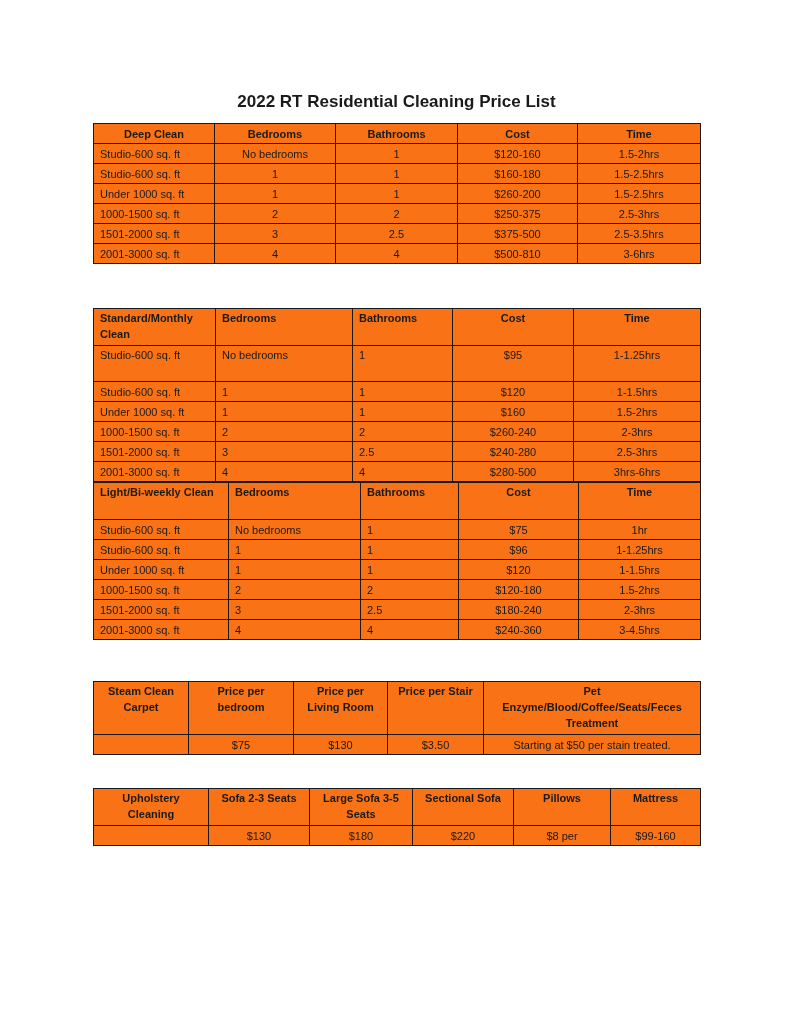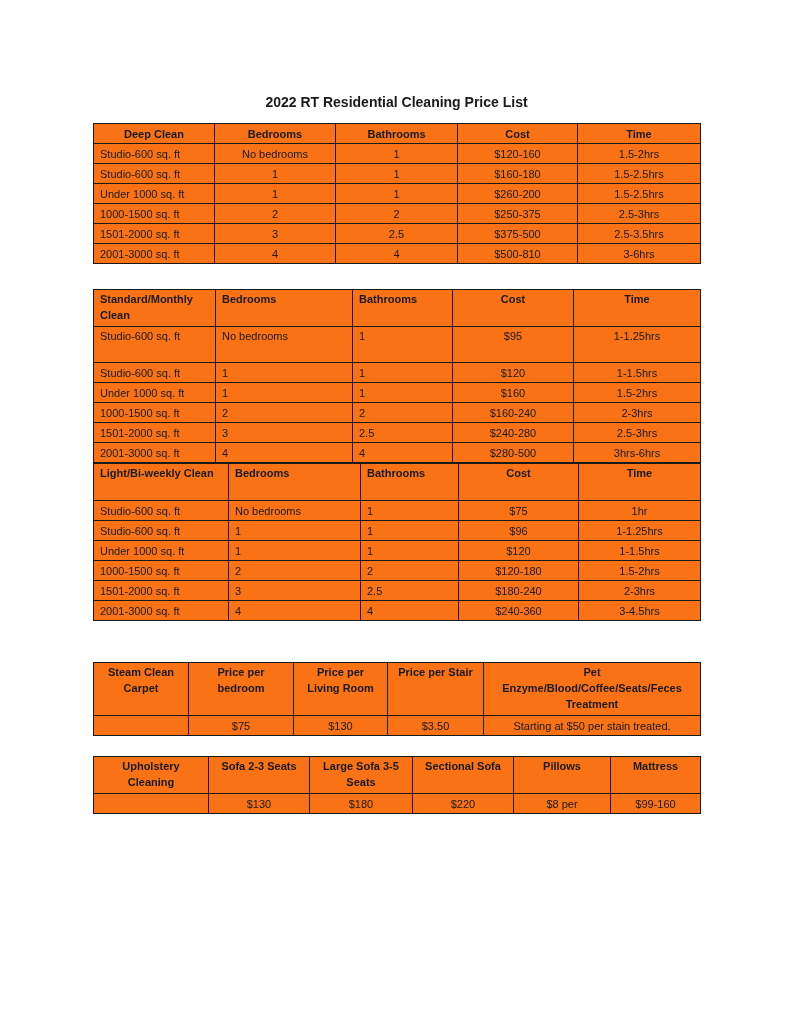--- a/index.html
+++ b/index.html
@@ -11,21 +11,21 @@
   }
   .page {
     box-sizing: border-box;
     width: 791px; height: 1024px;
     padding: 94px 0 0 93px;
     position: relative;
   }
   .doc-title {
     width: 607px;
     margin: 0 0 13px 0;
-    font-size: 14px;
+    font-size: 17px;
     font-weight: bold;
     text-align: center;
     line-height: 16px;
   }
   table.tbl {
     border-collapse: collapse;
     table-layout: fixed;
     width: 607px;
     background: #f97316;
   }
@@ -38,24 +38,24 @@
     white-space: pre-line;
     text-align: center;
     vertical-align: middle;
     font-weight: normal;
     height: 17px;
     box-sizing: content-box;
   }
   .tbl th { font-weight: bold; }
 
   
-  .t2 { margin-top: 25px; }
+  .t2 { margin-top: 44px; }
   .t3 { }
   .t4 { margin-top: 41px; }
-  .t5 { margin-top: 20px; }
+  .t5 { margin-top: 33px; }
 
   
   .t1 tbody td:first-child { text-align: left; }
   .t1 col { }
   .t1 .c1 { width: 121px; } .t1 .c2 { width: 121px; } .t1 .c3 { width: 122px; }
   .t1 .c4 { width: 120px; } .t1 .c5 { width: 123px; }
 
   
   .t2 thead th, .t3 thead th { height: 34px; vertical-align: top; }
   .t2 thead th:nth-child(-n+3), .t3 thead th:nth-child(-n+3) { text-align: left; }
@@ -180,21 +180,21 @@
           <td>Under 1000 sq. ft</td>
           <td>1</td>
           <td>1</td>
           <td>$160</td>
           <td>1.5-2hrs</td>
         </tr>
         <tr>
           <td>1000-1500 sq. ft</td>
           <td>2</td>
           <td>2</td>
-          <td>$160-240</td>
+          <td>$260-240</td>
           <td>2-3hrs</td>
         </tr>
         <tr>
           <td>1501-2000 sq. ft</td>
           <td>3</td>
           <td>2.5</td>
           <td>$240-280</td>
           <td>2.5-3hrs</td>
         </tr>
         <tr>

